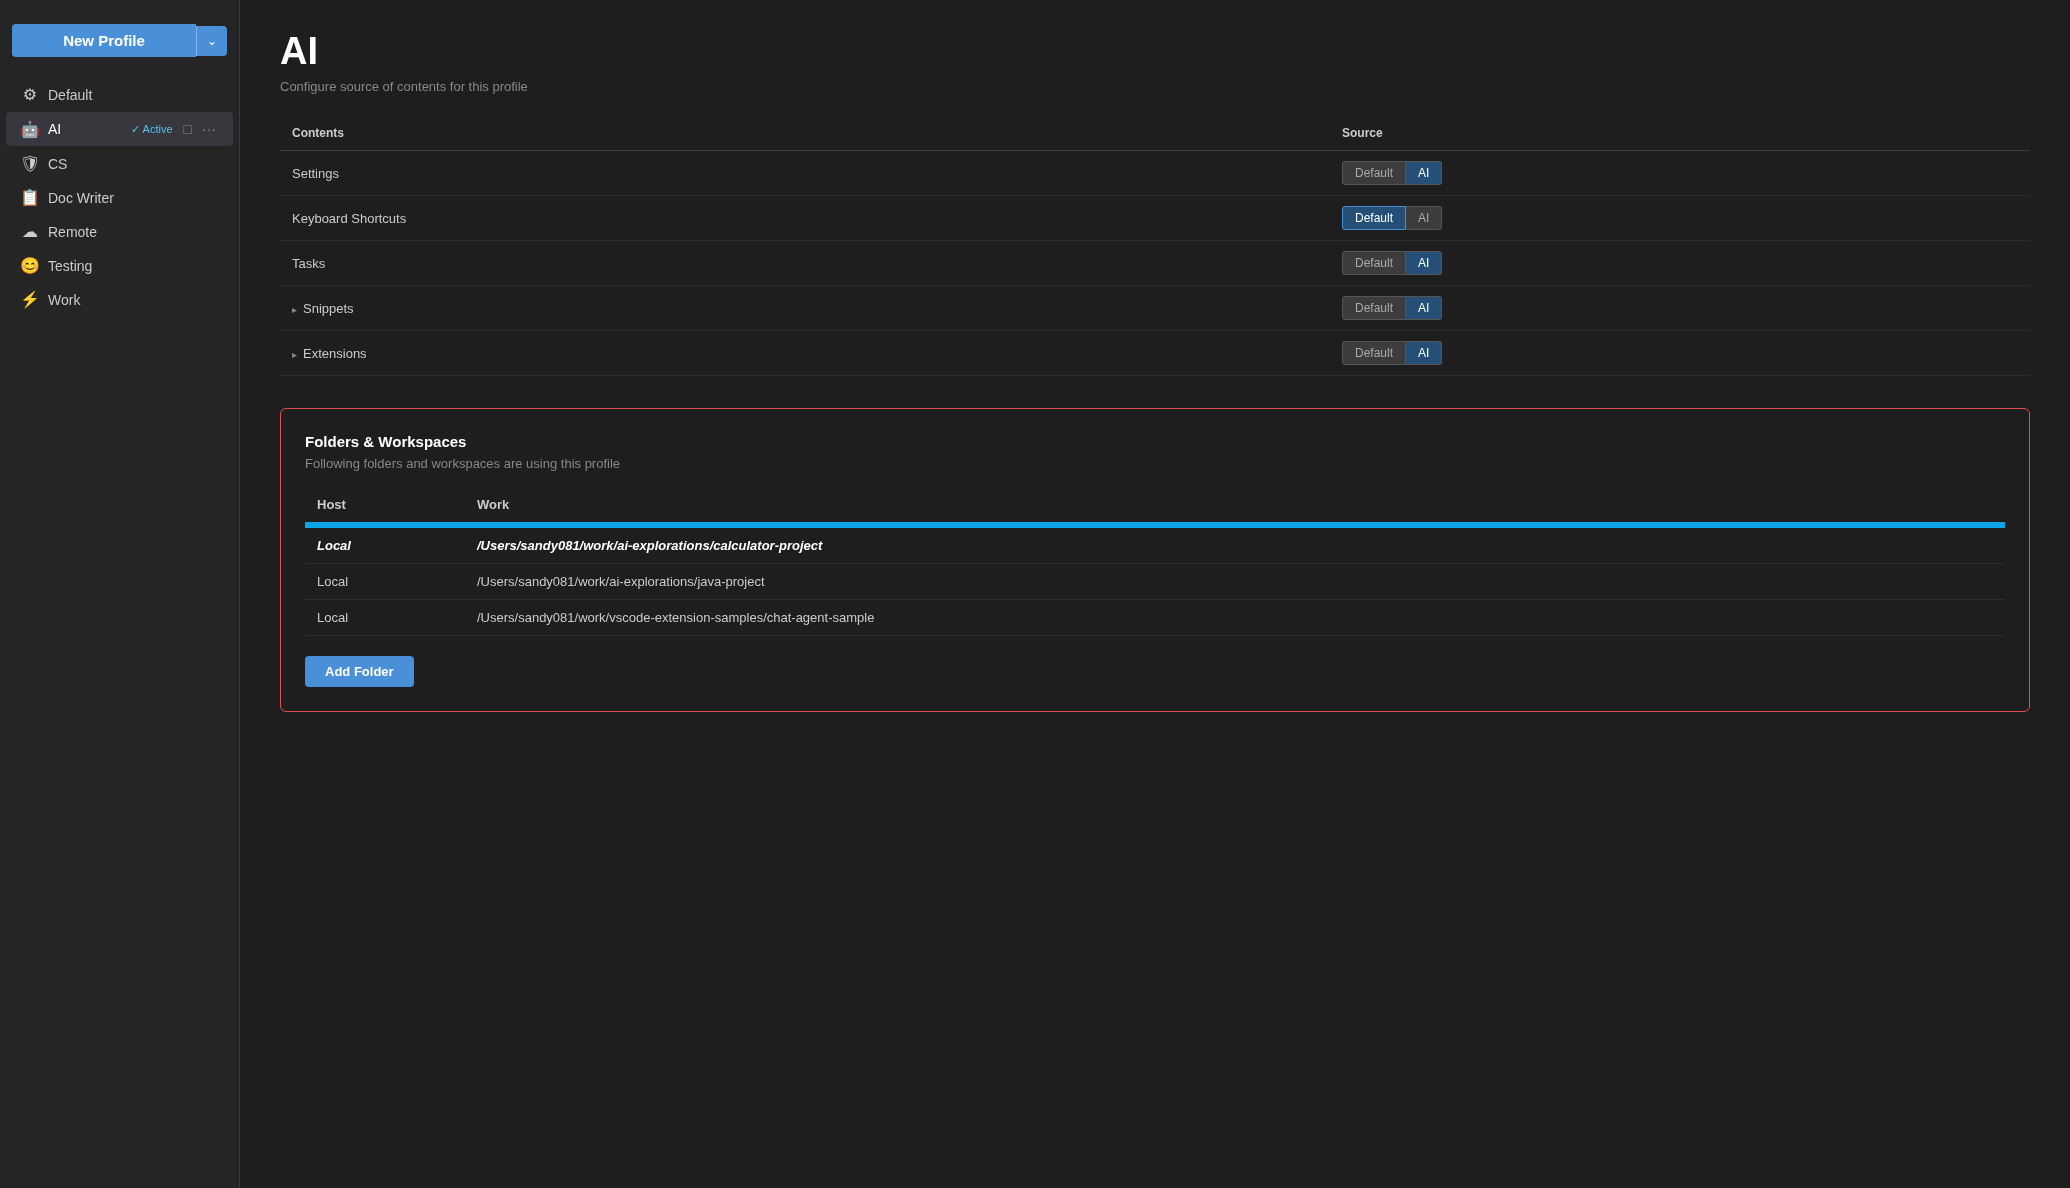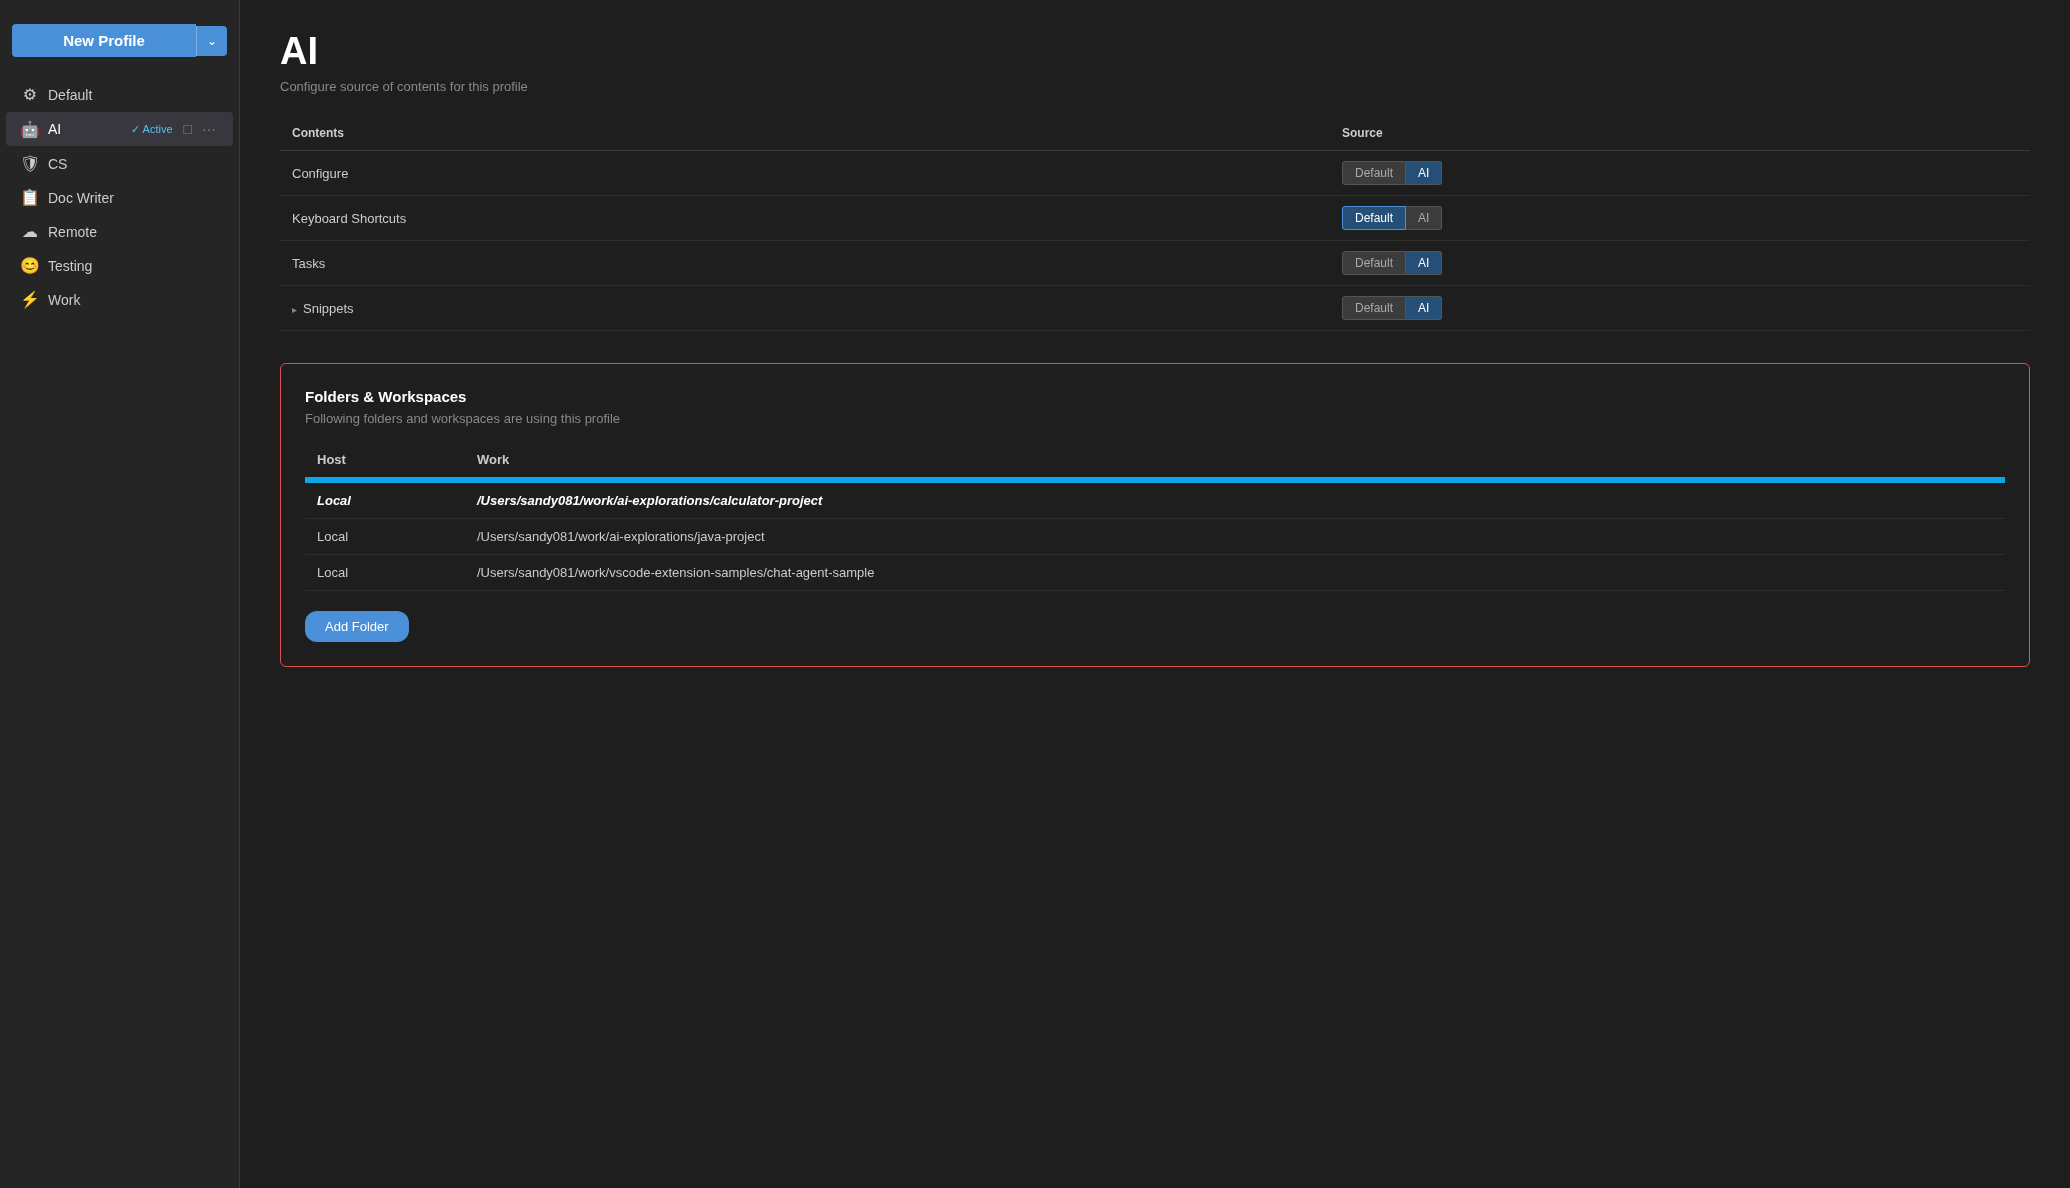--- a/index.html
+++ b/index.html
@@ -267,24 +267,24 @@
     .folder-action-icon {
       color: #888;
       cursor: pointer;
       font-size: 14px;
     }
 
     .add-folder-btn {
       background: #4a90d9;
       color: #fff;
       border: none;
-      border-radius: 12px;
+      border-radius: 4px;
       padding: 8px 20px;
       font-size: 13px;
-      font-weight: 400;
+      font-weight: 700;
       cursor: pointer;
     }
   </style>
 </head>
 <body>
 
 <div class="sidebar">
   <div class="new-profile-btn-wrapper">
     <button class="new-profile-btn">New Profile</button>
     <button class="new-profile-chevron">⌄</button>
@@ -333,21 +333,21 @@
 
   <table class="contents-table">
     <thead>
       <tr>
         <th>Contents</th>
         <th>Source</th>
       </tr>
     </thead>
     <tbody id="contents-tbody">
         <tr>
-          <td>Configure</td>
+          <td>Settings</td>
           <td>
             <div class="source-buttons">
               <button class="source-btn-default">Default</button>
               <button class="source-btn-ai">AI</button>
             </div>
           </td>
         </tr>
         <tr>
           <td>Keyboard Shortcuts</td>
           <td>
@@ -361,20 +361,29 @@
           <td>Tasks</td>
           <td>
             <div class="source-buttons">
               <button class="source-btn-default">Default</button>
               <button class="source-btn-ai">AI</button>
             </div>
           </td>
         </tr>
         <tr>
           <td><span style="color:#888;margin-right:6px;font-size:10px;">▸</span>Snippets</td>
+          <td>
+            <div class="source-buttons">
+              <button class="source-btn-default">Default</button>
+              <button class="source-btn-ai">AI</button>
+            </div>
+          </td>
+        </tr>
+        <tr>
+          <td><span style="color:#888;margin-right:6px;font-size:10px;">▸</span>Extensions</td>
           <td>
             <div class="source-buttons">
               <button class="source-btn-default">Default</button>
               <button class="source-btn-ai">AI</button>
             </div>
           </td>
         </tr>
       </tbody>
   </table>
 

